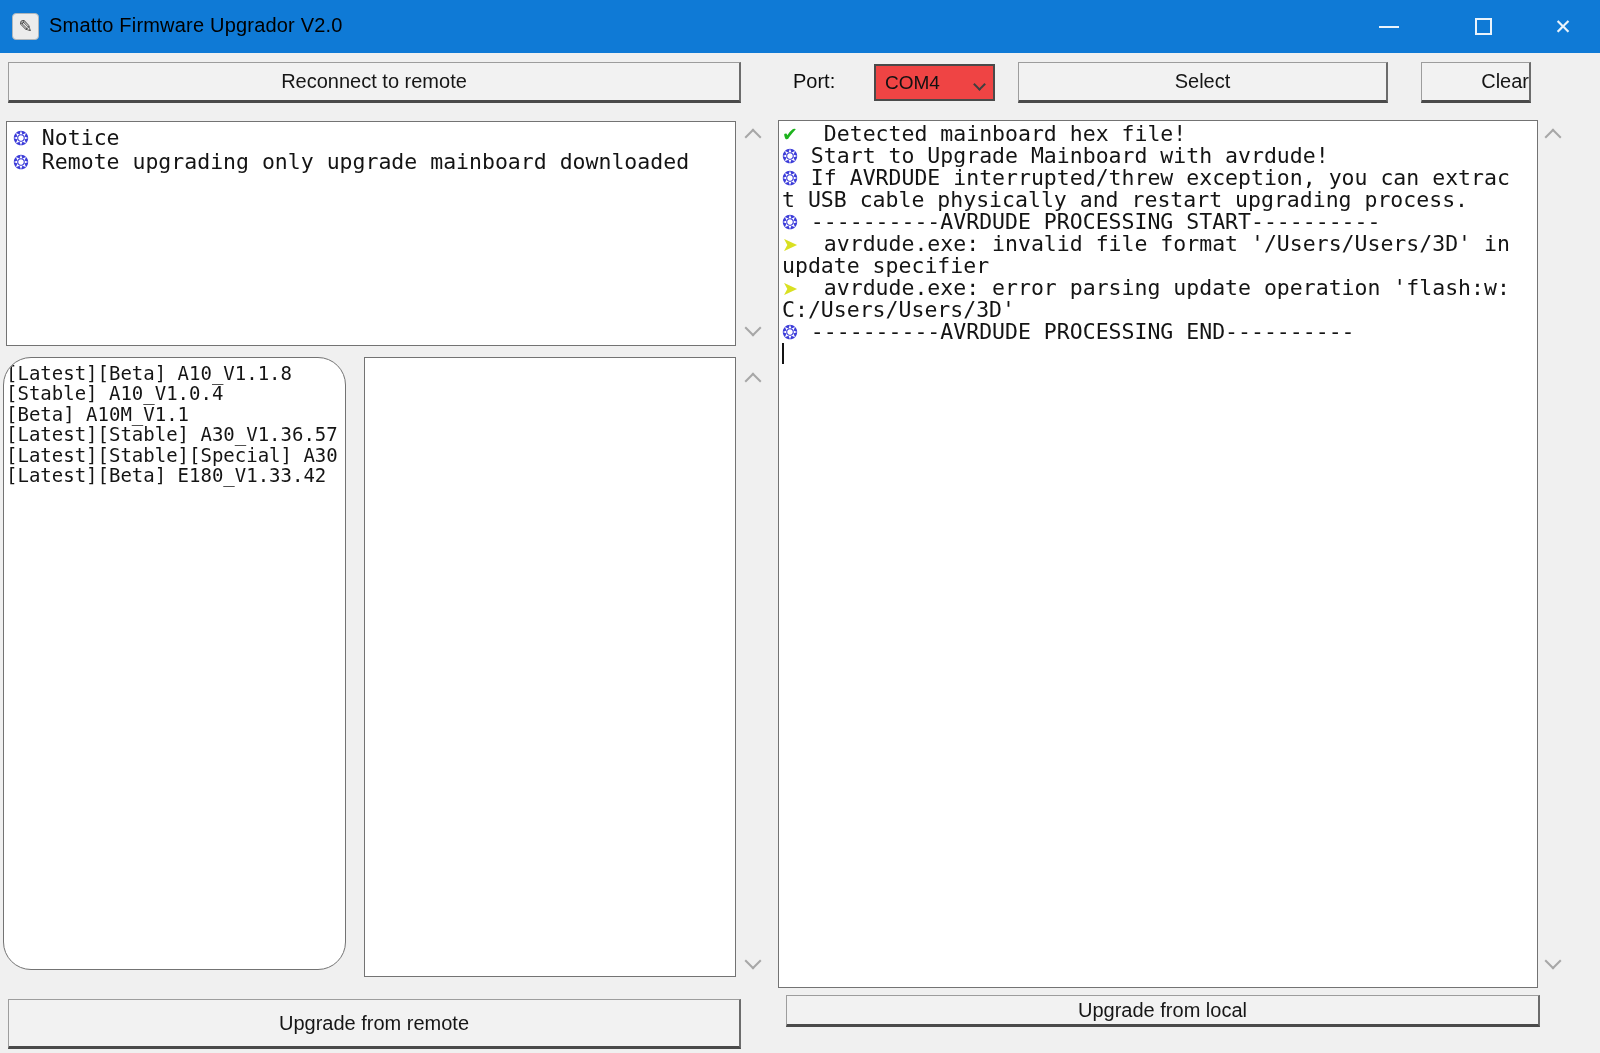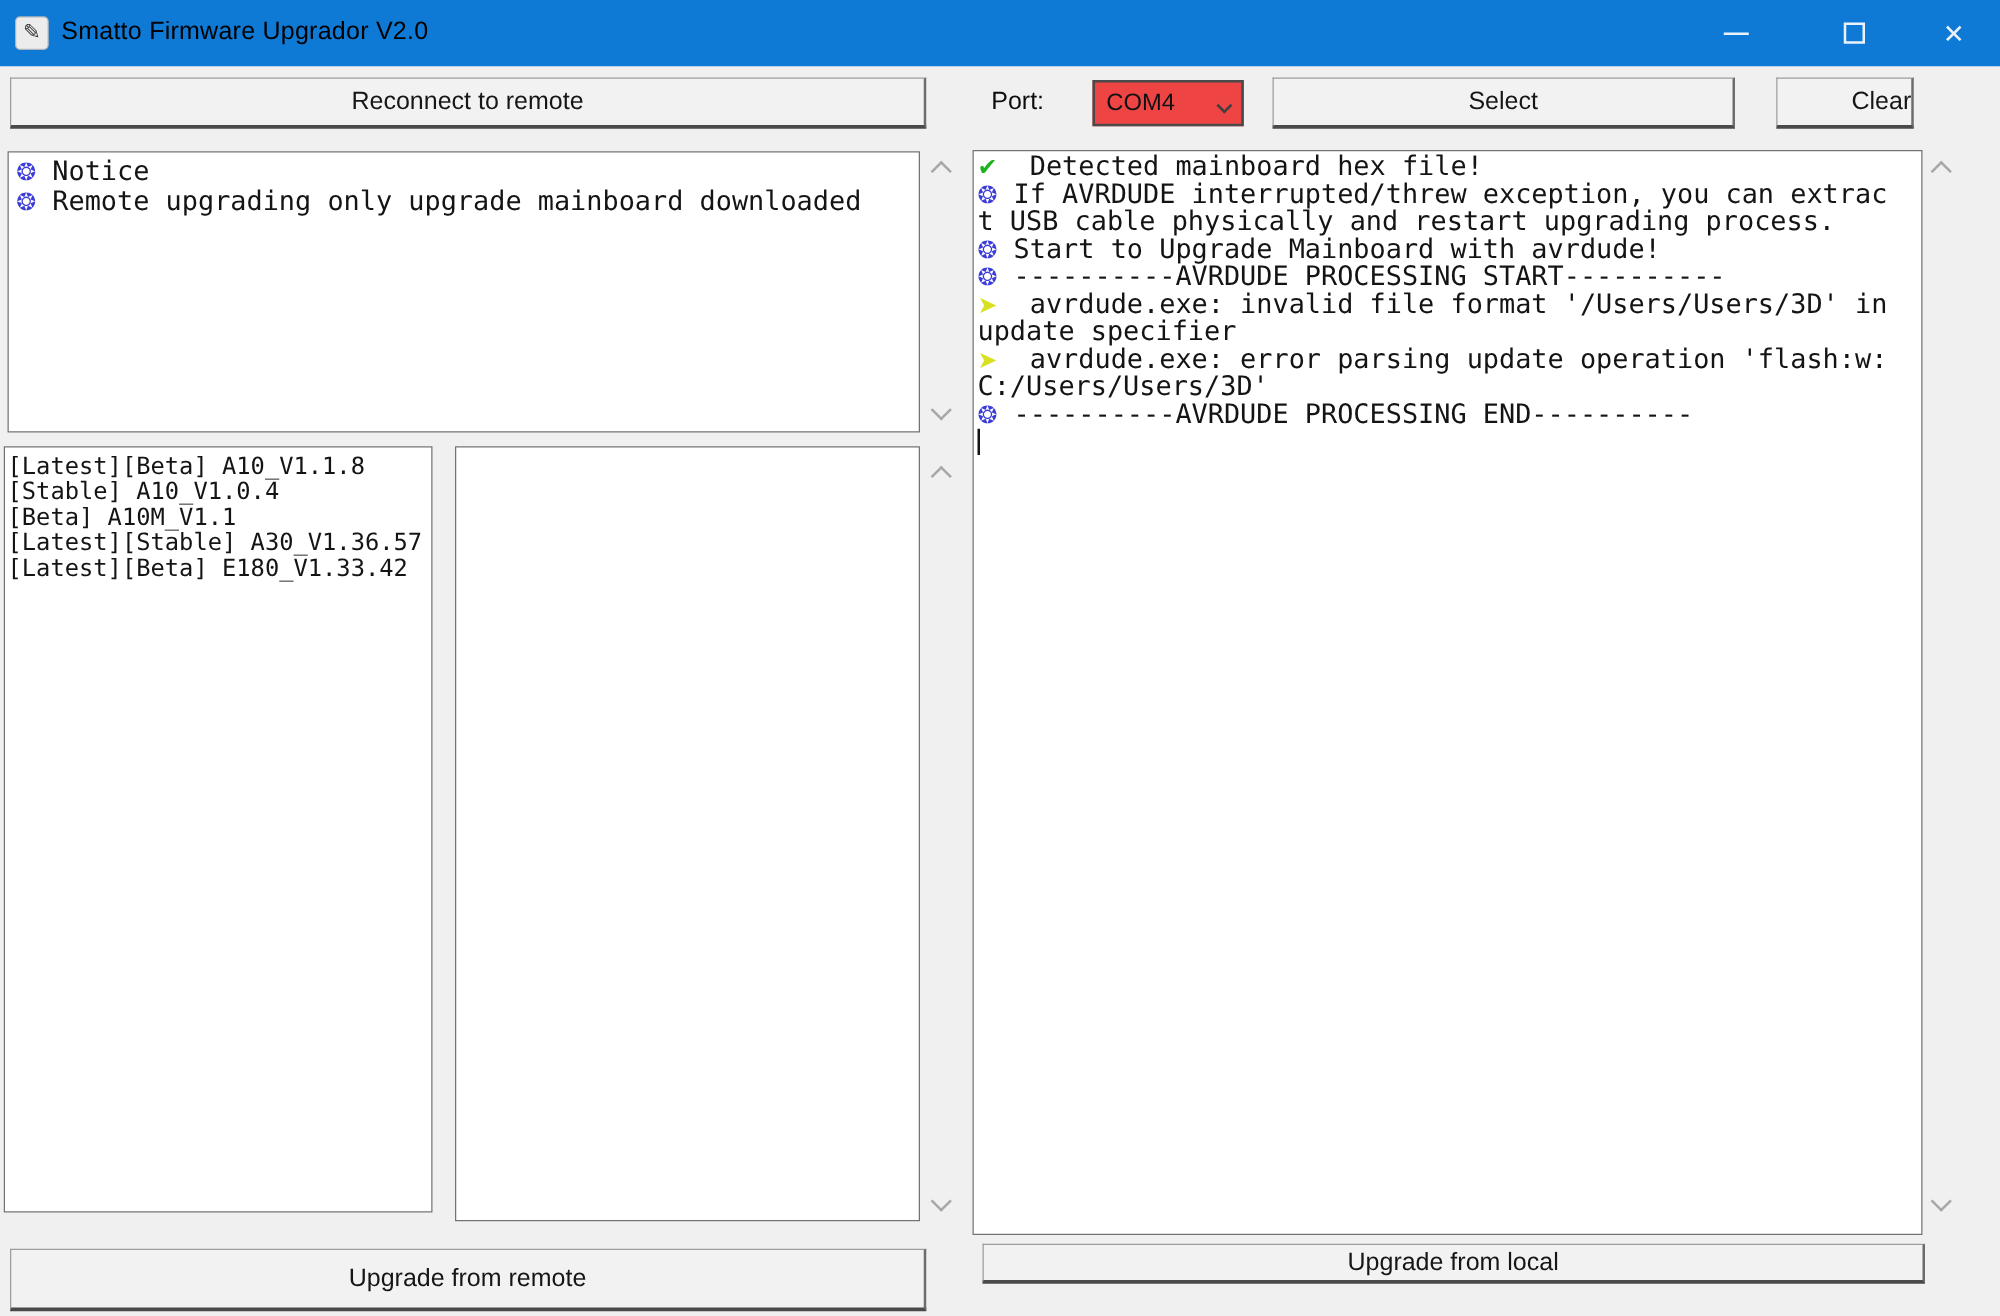--- a/index.html
+++ b/index.html
@@ -47,21 +47,21 @@
   .combo .chev-dark {
     position:absolute; right:9px; top:14px; width:9px; height:9px;
     border-top:2px solid #3f3f3f; border-right:2px solid #3f3f3f; transform:rotate(135deg);
   }
 
   
   .panel { position:absolute; background:#fff; border:1px solid #737373; overflow:hidden; }
   .notice-panel { left:6px;  top:121px; width:730px; height:225px; padding:4px 4px 0 6px;
                   font-family:"DejaVu Sans Mono", monospace; font-size:21.5px; line-height:23px; }
   .fw-panel     { left:3px;  top:357px; width:343px; height:613px; padding:5px 0 0 2px;
-                  font-family:"DejaVu Sans Mono", monospace; font-size:19px; line-height:20.4px; }
+                  font-family:"DejaVu Sans Mono", monospace; font-size:19px; line-height:20.4px;border-radius:28px; }
   .mid-panel    { left:364px; top:357px; width:372px; height:620px; }
   .log-panel    { left:778px; top:120px; width:760px; height:868px; padding:2px 2px 0 3px;
                   font-family:"DejaVu Sans Mono", monospace; font-size:21.5px; line-height:22px; }
 
   .entry { white-space:pre-wrap; word-break:break-all; color:#141414; }
   .fw-item { white-space:pre; color:#141414; }
   .g-icon { font-family:"DejaVu Sans", sans-serif; font-size:19px; }
   .icon-gear  { color:#3c3cd9; }
   .icon-check { color:#1db31d; }
   .icon-arrow { color:#d9e021; }
@@ -109,28 +109,29 @@
 
   <div class="panel notice-panel" id="notice-panel">
       <div class="entry"><span class="g-icon icon-gear">❂</span><span> Notice</span></div>
       <div class="entry"><span class="g-icon icon-gear">❂</span><span> Remote upgrading only upgrade mainboard downloaded</span></div>
     </div>
   <div class="panel fw-panel" id="firmware-list">
       <div class="fw-item">[Latest][Beta] A10_V1.1.8</div>
       <div class="fw-item">[Stable] A10_V1.0.4</div>
       <div class="fw-item">[Beta] A10M_V1.1</div>
       <div class="fw-item">[Latest][Stable] A30_V1.36.57</div>
+      <div class="fw-item">[Latest][Stable][Special] A30</div>
       <div class="fw-item">[Latest][Beta] E180_V1.33.42</div>
     </div>
   <div class="panel mid-panel"></div>
   <div class="panel log-panel" id="log-panel">
       <div class="entry"><span class="g-icon icon-check">✔</span><span>  Detected mainboard hex file!</span></div>
+      <div class="entry"><span class="g-icon icon-gear">❂</span><span> Start to Upgrade Mainboard with avrdude!</span></div>
       <div class="entry"><span class="g-icon icon-gear">❂</span><span> If AVRDUDE interrupted/threw exception, you can extrac
 t USB cable physically and restart upgrading process.</span></div>
-      <div class="entry"><span class="g-icon icon-gear">❂</span><span> Start to Upgrade Mainboard with avrdude!</span></div>
       <div class="entry"><span class="g-icon icon-gear">❂</span><span> ----------AVRDUDE PROCESSING START----------</span></div>
       <div class="entry"><span class="g-icon icon-arrow">➤</span><span>  avrdude.exe: invalid file format '/Users/Users/3D' in
 update specifier</span></div>
       <div class="entry"><span class="g-icon icon-arrow">➤</span><span>  avrdude.exe: error parsing update operation 'flash:w:
 C:/Users/Users/3D'</span></div>
       <div class="entry"><span class="g-icon icon-gear">❂</span><span> ----------AVRDUDE PROCESSING END----------</span></div>
       <div class="caret-line"><span class="caret"></span></div>
     </div>
 
   <div class="schev up sc1 y-a"></div>

